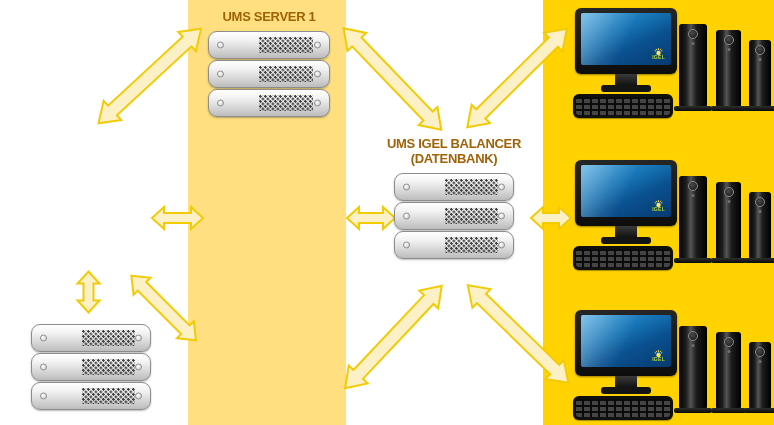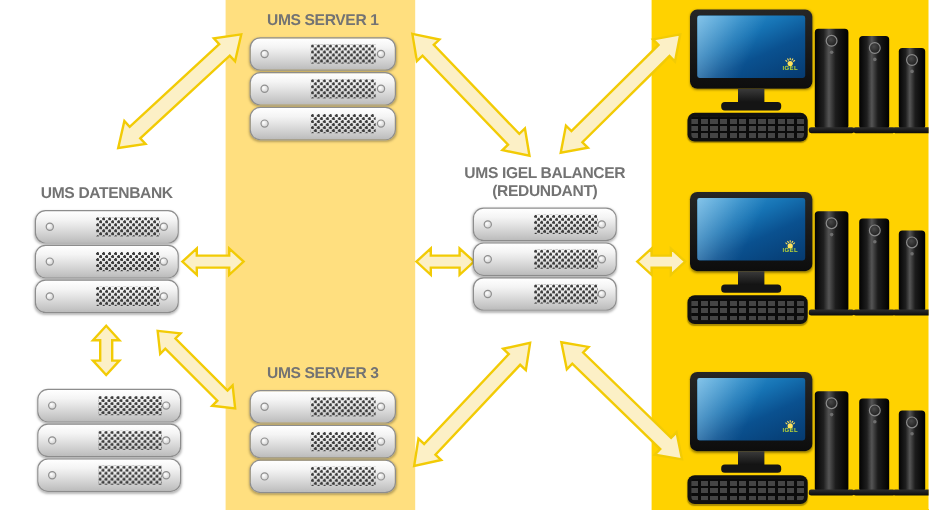--- a/index.html
+++ b/index.html
@@ -6,21 +6,21 @@
   #stage{position:relative;width:774px;height:425px;background:#fff;overflow:hidden;}
   .col{position:absolute;top:0;bottom:0;}
   .col.mid{left:188px;width:158px;}
   .col.right{left:543px;width:231px;}
   #arrows{position:absolute;inset:0;}
   #arrows svg{position:absolute;overflow:visible;}
 
   
   .node{position:absolute;display:flex;flex-direction:column;}
   .nlabel{font-size:13px;line-height:15px;font-weight:bold;letter-spacing:-0.3px;
-          color:#737373;text-align:center;white-space:nowrap;margin:0 -45px 7px;}
+          color:#a16207;text-align:center;white-space:nowrap;margin:0 -45px 7px;}
   .stack{display:flex;flex-direction:column;gap:1px;}
   .unit{position:relative;height:26px;border:1px solid #8d8d8d;border-radius:9px;
         background:linear-gradient(#ffffff 0%,#f4f4f4 28%,#e0e0e0 55%,#cecece 78%,#bcbcbc 100%);
         box-shadow:0 1px 2px rgba(0,0,0,.28);}
   .screw{position:absolute;top:50%;width:5px;height:5px;border-radius:50%;
          transform:translateY(-50%);border:1px solid #8f8f8f;
          background:radial-gradient(circle at 35% 35%,#fff,#c8c8c8);}
   .screw.l{left:8px;} .screw.r{right:8px;}
   .vents{position:absolute;left:42%;right:13%;top:5px;bottom:5px;
          background-image:
@@ -94,40 +94,20 @@
         <path d="M1 15 L20 2 L20 8.5 L122.89856542317003 8.5 L122.89856542317003 2 L141.89856542317003 15 L122.89856542317003 28 L122.89856542317003 21.5 L20 21.5 L20 28 Z" fill="#fcf0c6" stroke="#f2cb05" stroke-width="2" stroke-linejoin="miter"></path>
       </svg>
       <svg width="142.1442928857856" height="30" style="left: 446.928px; top: 318.5px; transform: rotate(44.1449deg);">
         <path d="M1 15 L20 2 L20 8.5 L122.1442928857856 8.5 L122.1442928857856 2 L141.1442928857856 15 L122.1442928857856 28 L122.1442928857856 21.5 L20 21.5 L20 28 Z" fill="#fcf0c6" stroke="#f2cb05" stroke-width="2" stroke-linejoin="miter"></path>
       </svg>
       <svg width="42" height="26" style="left: 530px; top: 205px; transform: rotate(0deg);">
         <path d="M1 13 L13 2 L13 8 L29 8 L29 2 L41 13 L29 24 L29 18 L13 18 L13 24 Z" fill="#fcf0c6" stroke="#f2cb05" stroke-width="2" stroke-linejoin="miter"></path>
       </svg>
     </div>
 
-  <div class="node" style="left:29px;top:153px;width:120px">
-    <div class="nlabel">UMS DATENBANK</div>
-    <div class="stack">
-      <div class="unit">
-          <span class="screw l"></span>
-          <span class="vents"></span>
-          <span class="screw r"></span>
-        </div>
-      <div class="unit">
-          <span class="screw l"></span>
-          <span class="vents"></span>
-          <span class="screw r"></span>
-        </div>
-      <div class="unit">
-          <span class="screw l"></span>
-          <span class="vents"></span>
-          <span class="screw r"></span>
-        </div>
-    </div>
-  </div>
 
   <div class="node" style="left:31px;top:324px;width:120px">
     <div class="stack">
       <div class="unit">
           <span class="screw l"></span>
           <span class="vents"></span>
           <span class="screw r"></span>
         </div>
       <div class="unit">
           <span class="screw l"></span>
@@ -157,44 +137,24 @@
         </div>
       <div class="unit">
           <span class="screw l"></span>
           <span class="vents"></span>
           <span class="screw r"></span>
         </div>
     </div>
   </div>
 
 
-  <div class="node" style="left:208px;top:303px;width:122px">
-    <div class="nlabel">UMS SERVER 3</div>
-    <div class="stack">
-      <div class="unit">
-          <span class="screw l"></span>
-          <span class="vents"></span>
-          <span class="screw r"></span>
-        </div>
-      <div class="unit">
-          <span class="screw l"></span>
-          <span class="vents"></span>
-          <span class="screw r"></span>
-        </div>
-      <div class="unit">
-          <span class="screw l"></span>
-          <span class="vents"></span>
-          <span class="screw r"></span>
-        </div>
-    </div>
-  </div>
 
   <div class="node" style="left:394px;top:136px;width:120px">
     <div class="nlabel" style="margin-bottom:0">UMS IGEL BALANCER</div>
-    <div class="nlabel">(REDUNDANT)</div>
+    <div class="nlabel">(DATENBANK)</div>
     <div class="stack">
       <div class="unit">
           <span class="screw l"></span>
           <span class="vents"></span>
           <span class="screw r"></span>
         </div>
       <div class="unit">
           <span class="screw l"></span>
           <span class="vents"></span>
           <span class="screw r"></span>

